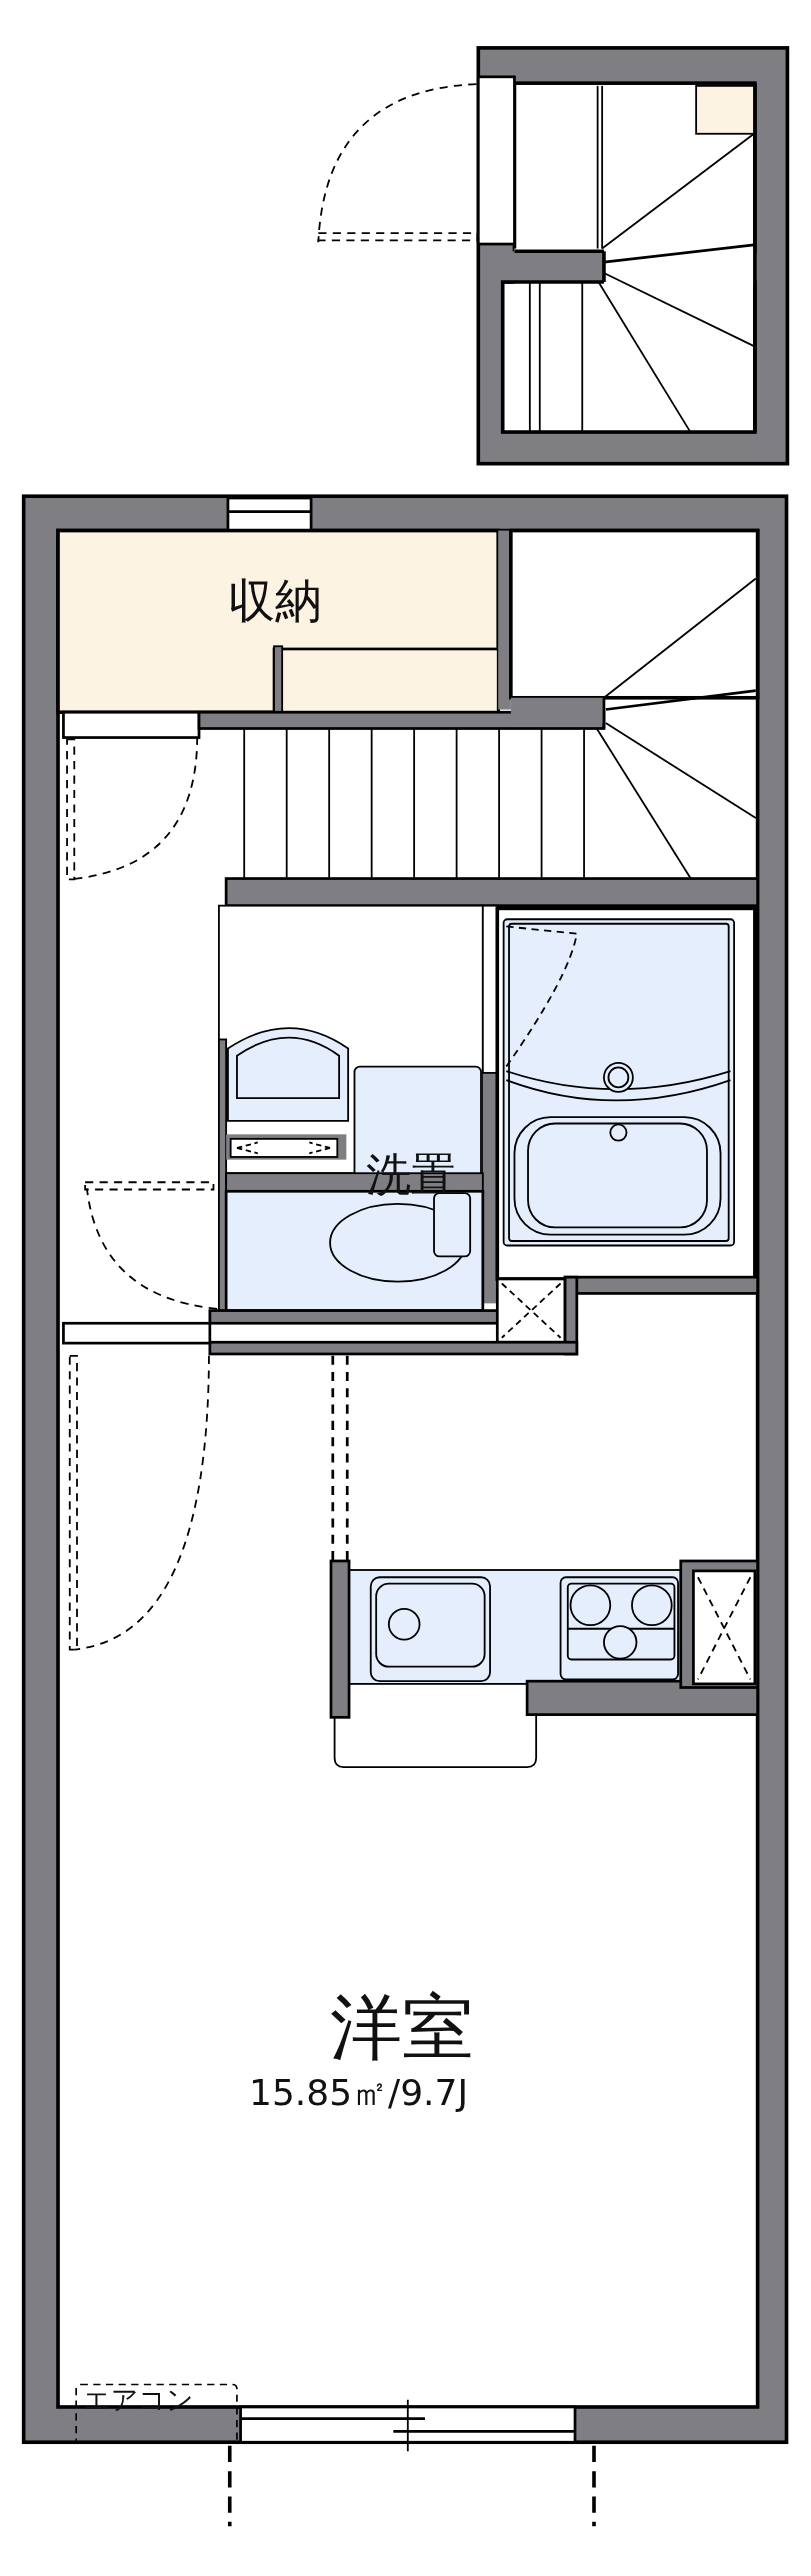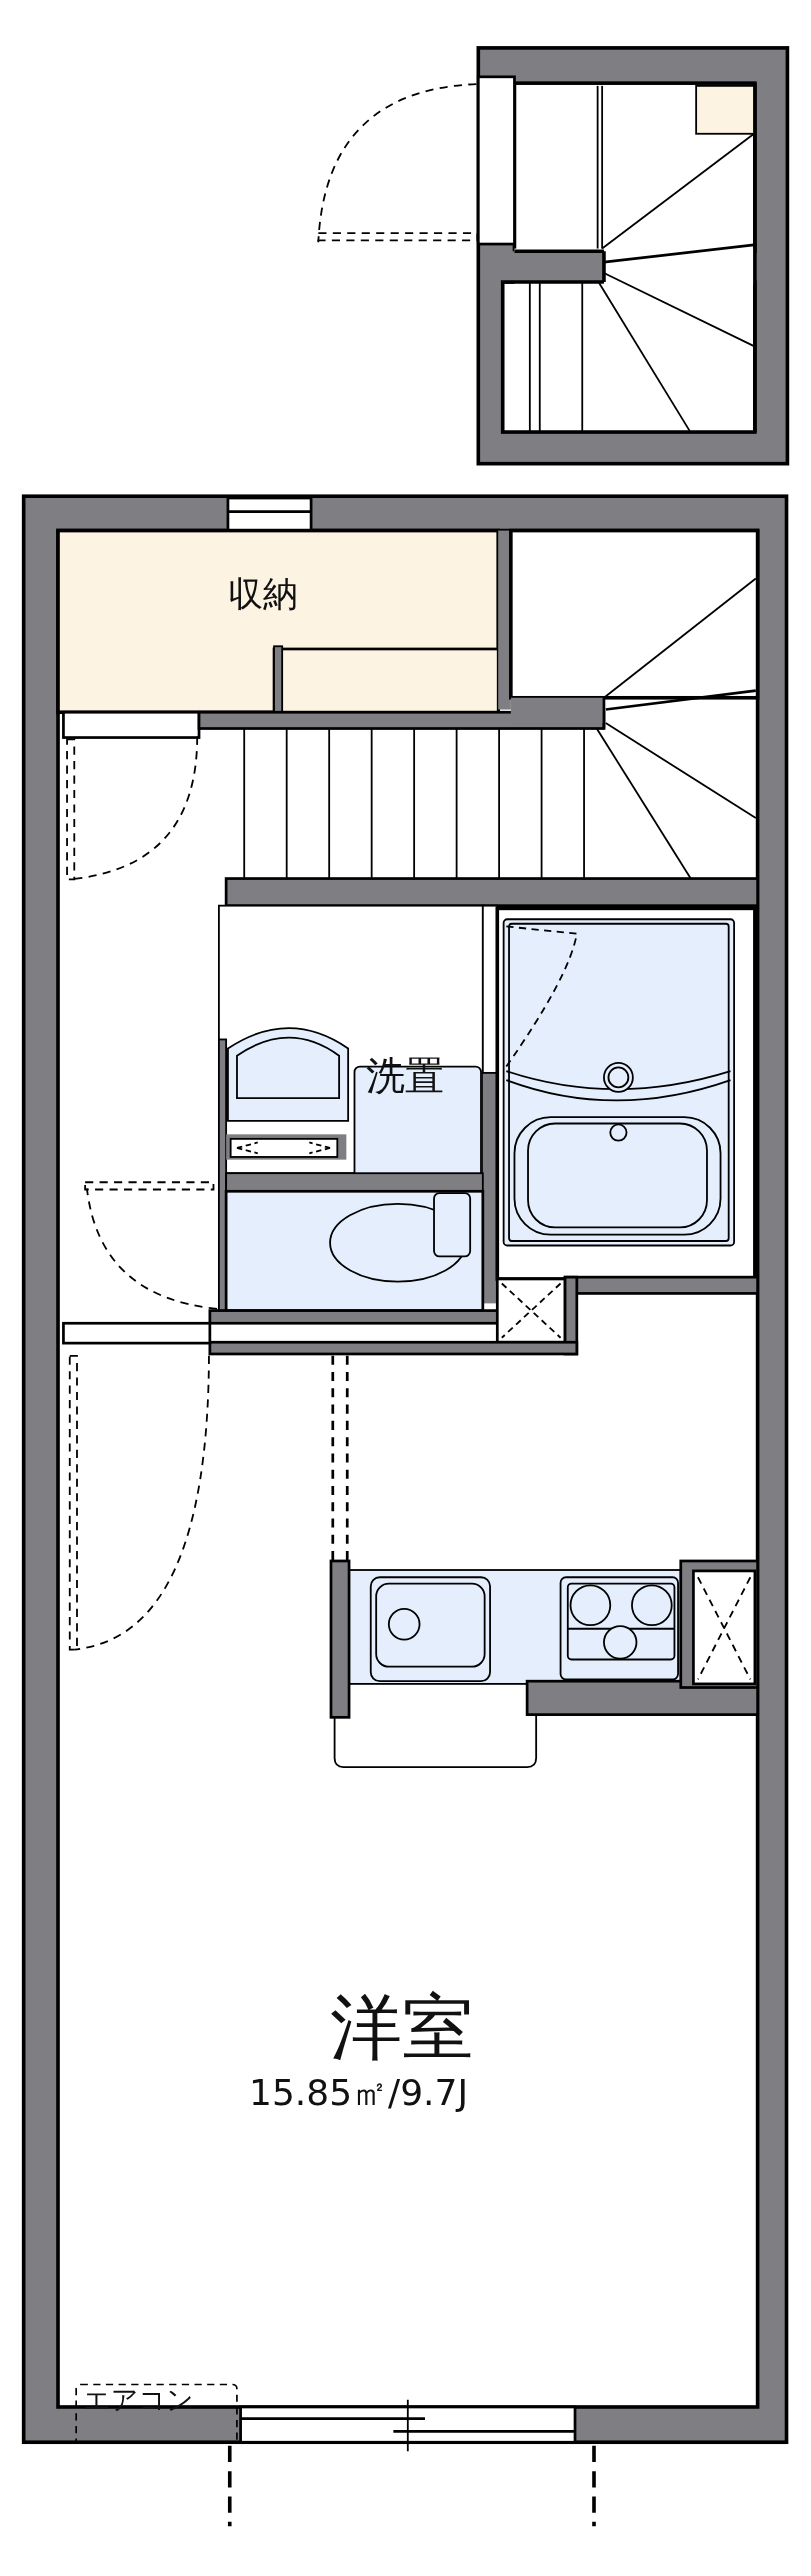--- a/index.html
+++ b/index.html
@@ -161,18 +161,18 @@
     <rect x="266" y="2663" width="370" height="39" fill="#fff" stroke="#000" stroke-width="3"></rect>
     <line x1="266" y1="2676" x2="470" y2="2676" stroke="#000" stroke-width="3"></line>
     <line x1="435" y1="2690" x2="636" y2="2690" stroke="#000" stroke-width="3"></line>
     <line x1="451" y1="2655" x2="451" y2="2712" stroke="#000" stroke-width="2"></line>
     <line x1="254" y1="2706" x2="254" y2="2795" stroke="#000" stroke-width="4" stroke-dasharray="18,10"></line>
     <line x1="657" y1="2706" x2="657" y2="2795" stroke="#000" stroke-width="4" stroke-dasharray="18,10"></line>
     <rect x="84" y="2638" width="178" height="100" rx="5" fill="none" stroke="#000" stroke-width="2" stroke-dasharray="8,6" clip-path="inset(0 0 38px 0)"></rect>
   </g>
 </svg>
 
-<div class="label" style="left:228px; top:577px; font-size:35px;">収納</div>
-<div class="label" style="left:366px; top:1056px; font-size:39px;">洗置</div>
+<div class="label" style="left:228px; top:577px; font-size:47px;">収納</div>
+<div class="label" style="left:366px; top:1152px; font-size:45px;">洗置</div>
 <div class="label" style="left:330px; top:1991px; font-size:72px;">洋室</div>
 <div class="label" style="left:249px; top:2075px; font-size:36px;">15.85㎡/9.7J</div>
 <div class="label" style="left:83px; top:2386px; font-size:27px;text-align:center;">エアコン</div>
 
 
 </body></html>

